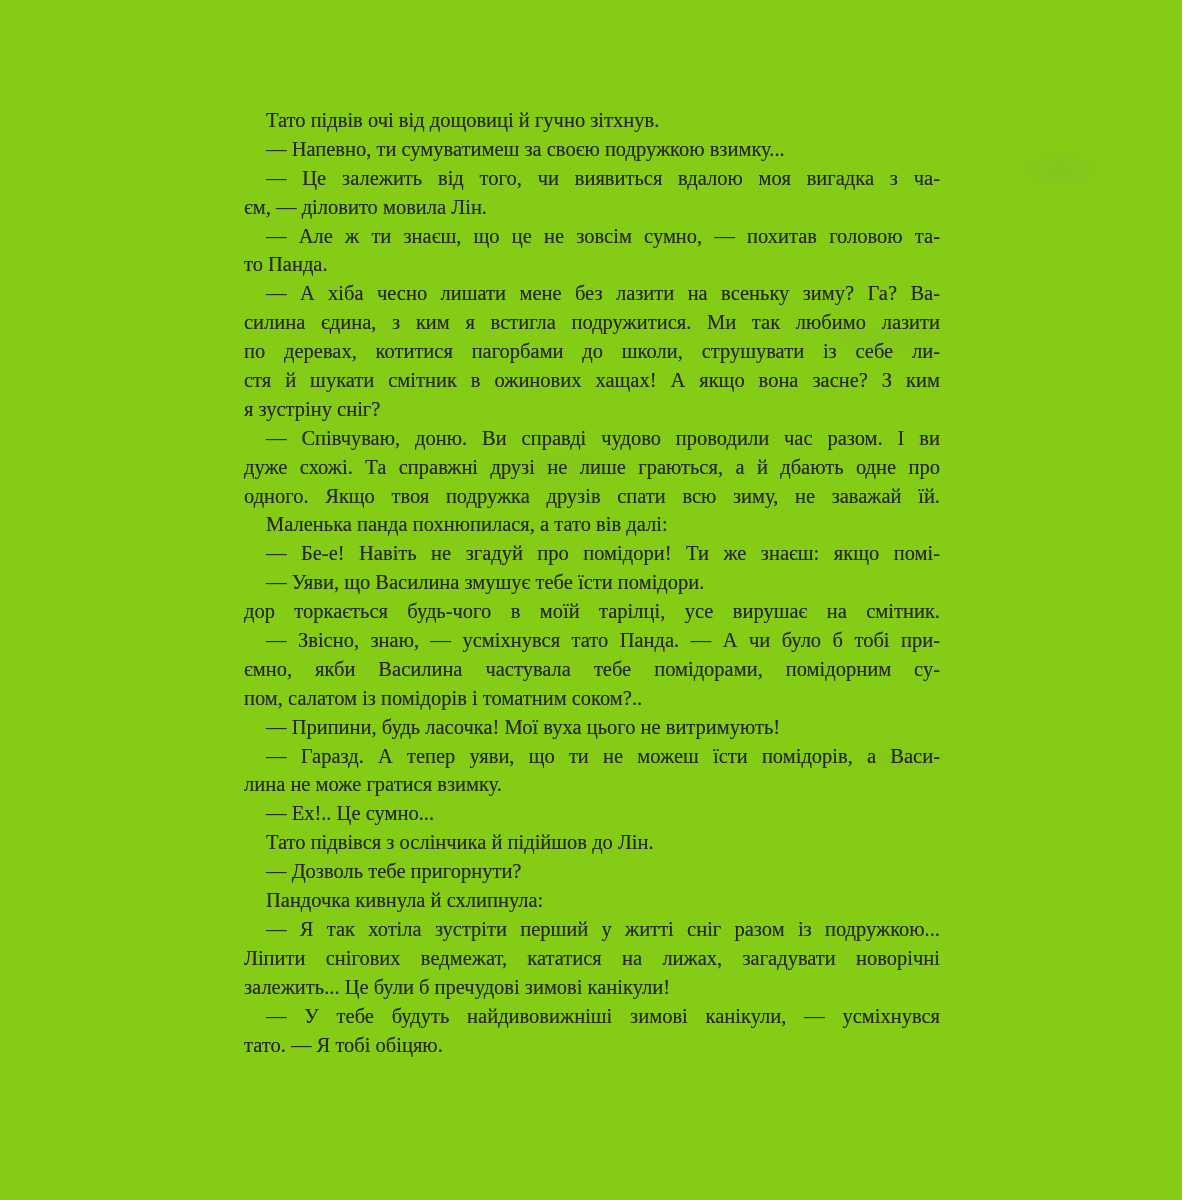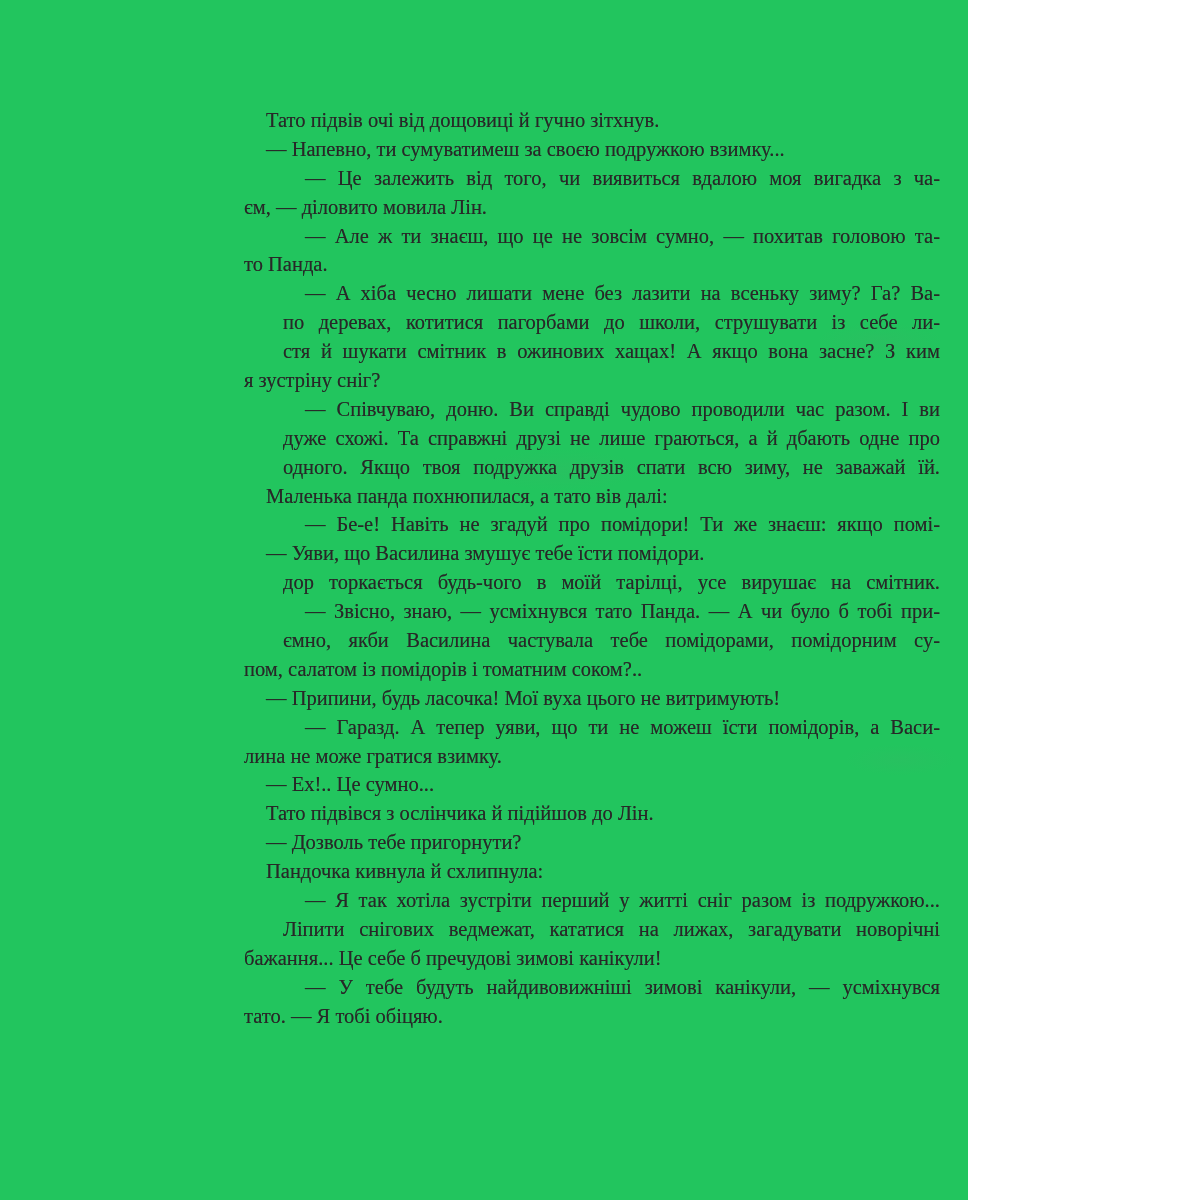--- a/index.html
+++ b/index.html
@@ -2,23 +2,23 @@
 <html><head>
 <meta charset="utf-8">
 <style>
   html, body {
     margin: 0;
     padding: 0;
     background: #ffffff;
   }
   .page {
     position: relative;
-    width: 968px;
+    width: 1182px;
     height: 1200px;
-    background: #22c55e;
+    background: #84cc16;
     overflow: hidden;
     font-family: "Liberation Serif", serif;
   }
   
   .scan-noise {
     position: absolute;
     inset: 0;
     pointer-events: none;
     background:
       radial-gradient(ellipse 60px 30px at 1060px 170px, rgba(120,120,120,0.10), rgba(120,120,120,0) 70%),
@@ -41,36 +41,36 @@
     overflow: hidden;
     white-space: normal;
     text-shadow: 0 0 0.45px rgba(40,40,40,0.55);
   }
   .line.indent {
     text-indent: 22px;
   }
   .line.just {
     text-align: justify;
     text-align-last: justify;
-    margin-left: 39px;
   }
 </style>
 </head>
 <body>
 
 <div class="page">
   <div class="scan-noise"></div>
   <div class="text-block" id="text-block">
       <div class="line indent">Тато підвів очі від дощовиці й гучно зітхнув.</div>
       <div class="line indent">— Напевно, ти сумуватимеш за своєю подружкою взимку...</div>
       <div class="line indent just">— Це залежить від того, чи виявиться вдалою моя вигадка з ча-</div>
       <div class="line">єм, — діловито мовила Лін.</div>
       <div class="line indent just">— Але ж ти знаєш, що це не зовсім сумно, — похитав головою та-</div>
       <div class="line">то Панда.</div>
       <div class="line indent just">— А хіба чесно лишати мене без лазити на всеньку зиму? Га? Ва-</div>
+      <div class="line just">силина єдина, з ким я встигла подружитися. Ми так любимо лазити</div>
       <div class="line just">по деревах, котитися пагорбами до школи, струшувати із себе ли-</div>
       <div class="line just">стя й шукати смітник в ожинових хащах! А якщо вона засне? З ким</div>
       <div class="line">я зустріну сніг?</div>
       <div class="line indent just">— Співчуваю, доню. Ви справді чудово проводили час разом. І ви</div>
       <div class="line just">дуже схожі. Та справжні друзі не лише граються, а й дбають одне про</div>
       <div class="line just">одного. Якщо твоя подружка друзів спати всю зиму, не заважай їй.</div>
       <div class="line indent">Маленька панда похнюпилася, а тато вів далі:</div>
       <div class="line indent just">— Бе-е! Навіть не згадуй про помідори! Ти же знаєш: якщо помі-</div>
       <div class="line indent">— Уяви, що Василина змушує тебе їсти помідори.</div>
       <div class="line just">дор торкається будь-чого в моїй тарілці, усе вирушає на смітник.</div>
@@ -79,17 +79,17 @@
       <div class="line">пом, салатом із помідорів і томатним соком?..</div>
       <div class="line indent">— Припини, будь ласочка! Мої вуха цього не витримують!</div>
       <div class="line indent just">— Гаразд. А тепер уяви, що ти не можеш їсти помідорів, а Васи-</div>
       <div class="line">лина не може гратися взимку.</div>
       <div class="line indent">— Ех!.. Це сумно...</div>
       <div class="line indent">Тато підвівся з ослінчика й підійшов до Лін.</div>
       <div class="line indent">— Дозволь тебе пригорнути?</div>
       <div class="line indent">Пандочка кивнула й схлипнула:</div>
       <div class="line indent just">— Я так хотіла зустріти перший у житті сніг разом із подружкою...</div>
       <div class="line just">Ліпити снігових ведмежат, кататися на лижах, загадувати новорічні</div>
-      <div class="line">бажання... Це себе б пречудові зимові канікули!</div>
+      <div class="line">залежить... Це були б пречудові зимові канікули!</div>
       <div class="line indent just">— У тебе будуть найдивовижніші зимові канікули, — усміхнувся</div>
       <div class="line">тато. — Я тобі обіцяю.</div>
     </div>
 </div>
 
 </body></html>

